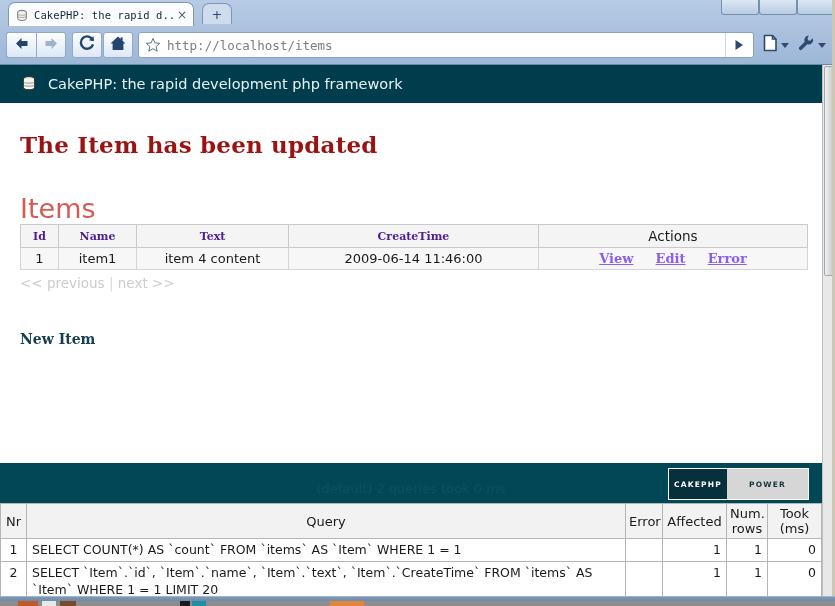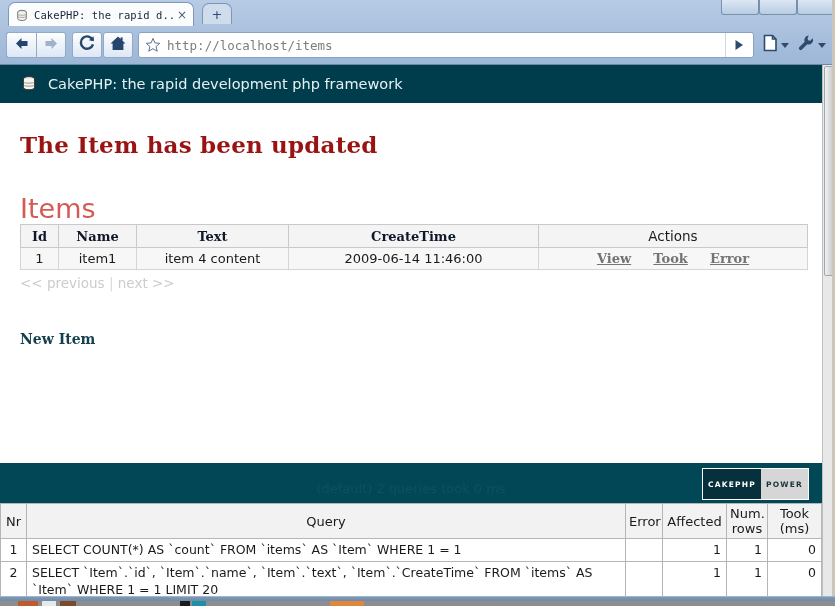--- a/index.html
+++ b/index.html
@@ -241,43 +241,43 @@
 
   table.list {
     border-collapse: collapse;
     width: 788px;
     font-size: 13px;
     border: 1px solid #c9c9c9;
   }
   table.list th {
     background: #f4f4f4;
     border: 1px solid #c9c9c9;
-    color: #0f172a;
+    color: #4c1d95;
     font-family: "DejaVu Serif", serif;
     font-weight: bold;
-    font-size: 13px;
+    font-size: 11px;
     padding: 3px 6px;
     text-align: center;
   }
   table.list th.actions-h {
     font-family: "DejaVu Sans", sans-serif;
     font-weight: normal;
     font-size: 13.5px;
     color: #1b1b1b;
     text-align: center;
   }
   table.list td {
     background: #f7f7f7;
     border: 1px solid #d5d5d5;
     padding: 3px 6px;
     text-align: center;
     color: #1a1a1a;
   }
   table.list td.actions a {
-    color: #737373;
+    color: #8b5cf6;
     text-decoration: underline;
     font-weight: bold;
     margin: 0 9px;
     font-family: "DejaVu Serif", serif;
     font-size: 13px;
     text-align: right;
   }
   .paging {
     margin-top: 5px;
     font-size: 13.5px;
@@ -313,21 +313,21 @@
     padding: 0 5px;
     display: flex; align-items: center;
     font-family: "DejaVu Sans", sans-serif;
     font-weight: bold;
   }
   .pb-r {
     background: #d6d6d6;
     color: #16323c;
     font-size: 7.5px;
     letter-spacing: 1.2px;
-    padding: 0 5px;
+    padding: 0 22px;
     display: flex; align-items: center;
     font-family: "DejaVu Sans", sans-serif;
     font-weight: bold;
   }
   .sqlcaption {
     position: absolute;
     left: 0; right: 0; top: 18px;
     text-align: center;
     color: #0a5263;
     font-size: 13px;
@@ -522,21 +522,21 @@
           </tr>
         </thead>
         <tbody>
           <tr>
             <td>1</td>
             <td>item1</td>
             <td>item 4 content</td>
             <td>2009-06-14 11:46:00</td>
             <td class="actions">
               <a href="#">View</a>
-              <a href="#">Took</a>
+              <a href="#">Edit</a>
               <a href="#">Error</a>
             </td>
           </tr>
         </tbody>
       </table>
 
       <div class="paging">
         <span>&lt;&lt; previous</span>
         <span class="sep">|</span>
         <span>next &gt;&gt;</span>

